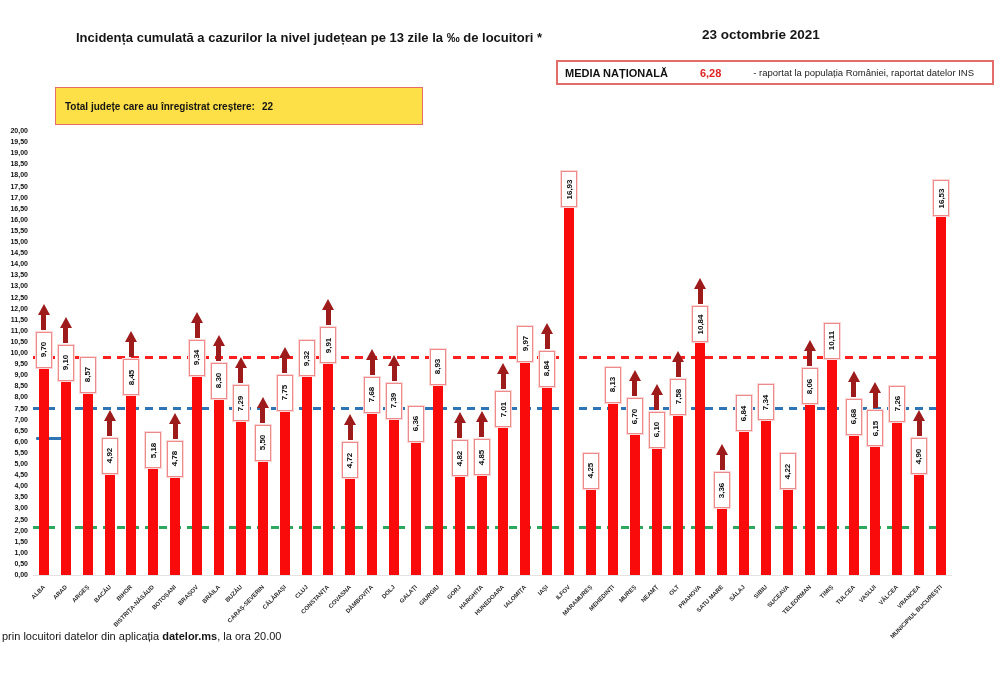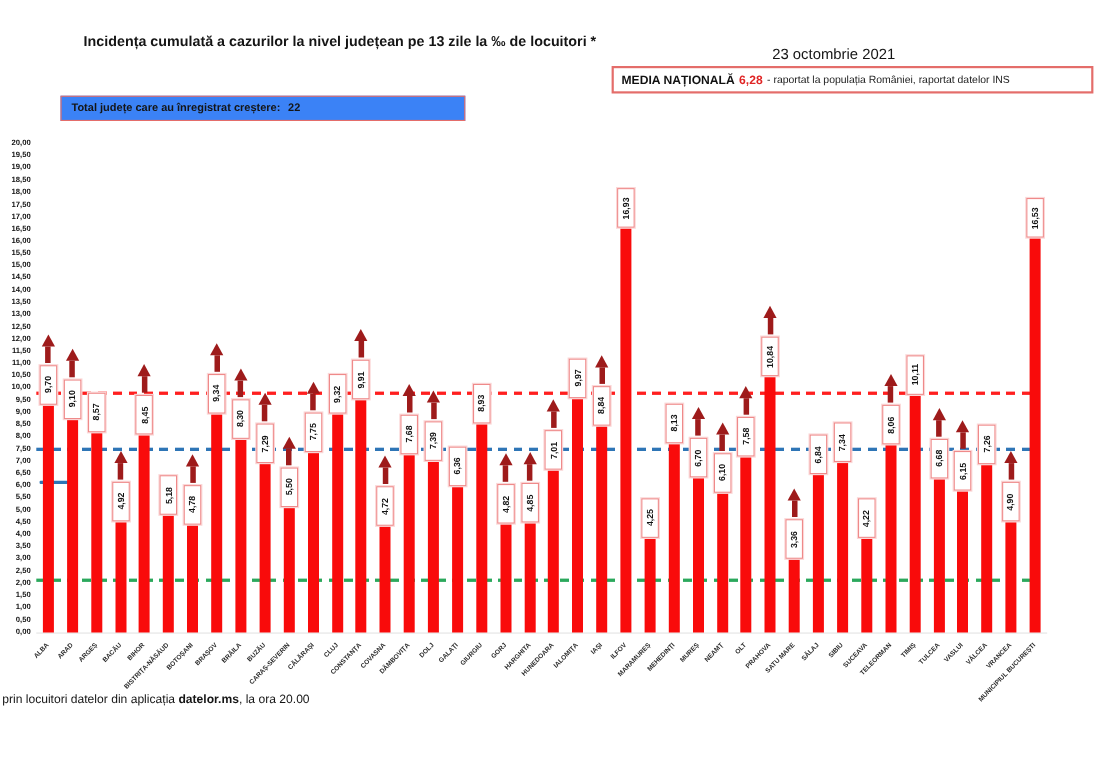--- a/index.html
+++ b/index.html
@@ -1,31 +1,31 @@
 <!DOCTYPE html>
 <html><head>
 <meta charset="utf-8">
 <style>
   html,body{margin:0;padding:0;}
   body{
     width:1000px;height:688px;position:relative;background:#ffffff;
     font-family:"Liberation Sans",sans-serif;overflow:hidden;color:#111;
   }
   .title{position:absolute;left:76px;top:30px;width:520px;font-size:13px;font-weight:bold;color:#151515;}
-  .date{position:absolute;left:702px;top:42px;font-size:13.5px;font-weight:normal;color:#151515;}
+  .date{position:absolute;left:702px;top:27px;font-size:13.5px;font-weight:bold;color:#151515;}
   .media-box{
     position:absolute;left:556px;top:60px;width:438px;height:25px;border:2px solid #e46d6a;
-    background:#fff;display:flex;align-items:center;padding:0 7px;box-sizing:border-box;white-space:nowrap;
+    background:#fff;display:flex;align-items:center;padding:0 7px;box-sizing:border-box;white-space:nowrap;gap:28px;
   }
   .media-label{font-size:11px;font-weight:bold;margin-right:4px;}
   .media-value{font-size:11px;font-weight:bold;color:#e02424;margin-right:4px;}
   .media-rest{font-size:9.5px;color:#222;}
   .total-box{
-    position:absolute;left:55px;top:87px;width:368px;height:23px;border:1.5px solid #e46d6a;
-    background:#3b82f6;display:flex;align-items:center;padding:0 9px;box-sizing:border-box;
+    position:absolute;left:55px;top:87px;width:368px;height:38px;border:1.5px solid #e46d6a;
+    background:#fde047;display:flex;align-items:center;padding:0 9px;box-sizing:border-box;
     font-size:10px;font-weight:bold;color:#151515;
   }
   .total-box .val{margin-left:7px;}
   .y-axis{position:absolute;left:0;top:131px;width:29px;height:444px;}
   .ytick{position:absolute;right:1px;width:28px;text-align:right;font-size:7px;font-weight:bold;color:#111;line-height:8px;}
   .plot{position:absolute;left:33px;top:131px;width:919px;height:444px;border-bottom:1px solid #e3e3e3;}
   .refline{position:absolute;left:0;height:3px;}
   .stray{position:absolute;height:3px;border-radius:1px;}
   .bar{position:absolute;bottom:0;width:10px;}
   .vbox{

